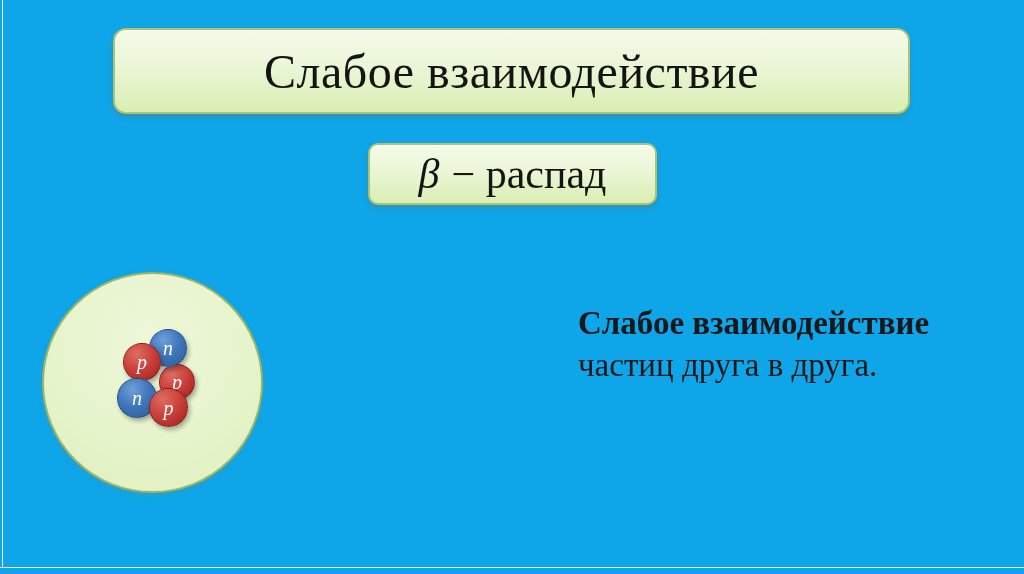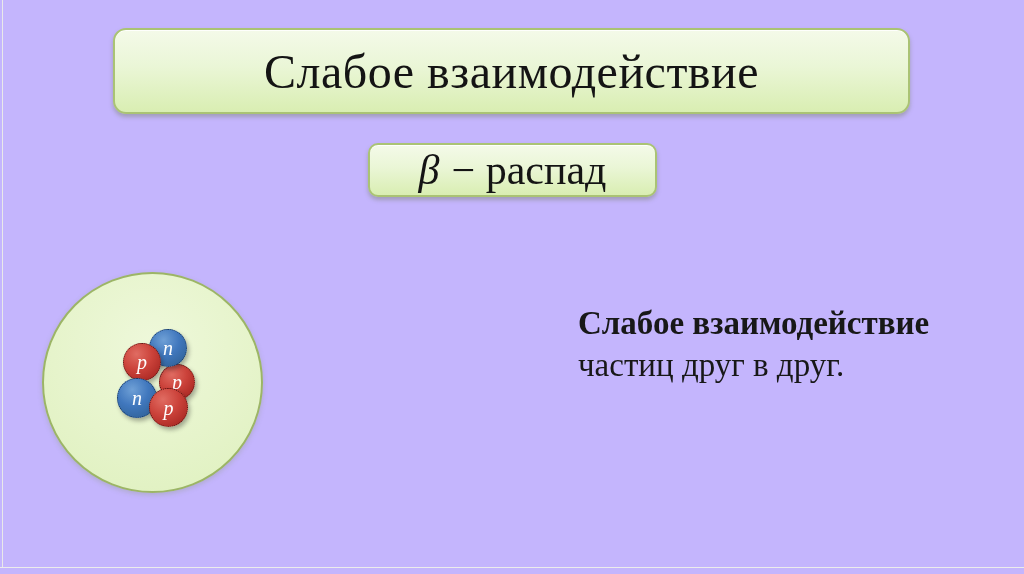--- a/index.html
+++ b/index.html
@@ -1,19 +1,19 @@
 <!DOCTYPE html>
 <html><head>
 <meta charset="utf-8">
 <style>
   html,body{margin:0;padding:0;background:#ffffff;}
   .slide{
     position:relative;
     width:1024px;height:574px;
-    background:#c4b5fd;
+    background:#0ea5e9;
     overflow:hidden;
     font-family:"Liberation Serif", serif;
   }
   
   .edge-left{
     position:absolute;left:2px;top:0;width:1px;height:568px;
     background:#e9e9e9;
   }
   .edge-bottom{
     position:absolute;left:0;top:567px;width:1024px;height:1px;
@@ -26,21 +26,21 @@
     border-radius:13px;
     background:linear-gradient(to bottom,#f4fae9 0%,#eaf6d6 45%,#d9eeb2 100%);
     box-shadow:0 3px 4px rgba(110,120,85,0.40), inset 0 1px 0 rgba(255,255,255,0.85);
     display:flex;align-items:center;justify-content:center;
     box-sizing:border-box;
   }
   .title-box{left:113px;top:28px;width:797px;height:86px;}
   .title-text{
     font-size:48px;color:#141414;letter-spacing:0.5px;white-space:nowrap;
   }
-  .beta-box{left:368px;top:143px;width:289px;height:54px;border-radius:10px;}
+  .beta-box{left:368px;top:143px;width:289px;height:62px;border-radius:10px;}
   .beta-text{font-size:42px;color:#141414;white-space:nowrap;}
   .beta-symbol{font-style:italic;margin-right:12px;}
   
   .nucleus-circle{
     position:absolute;left:42px;top:272px;width:221px;height:221px;
     border-radius:50%;
     border:2px solid #9cb566;
     background:radial-gradient(circle at 50% 32%,#eef8da 0%,#e6f4cb 55%,#def0bd 100%);
     box-shadow:0 2px 5px rgba(130,150,100,0.30);
     box-sizing:border-box;
@@ -99,16 +99,16 @@
   </div>
   <div class="ball ball-blue" style="left:117px;top:378px;width:40px;height:40px;">
     <span class="ball-label">n</span>
   </div>
   <div class="ball ball-red" style="left:149px;top:388px;width:39px;height:39px;">
     <span class="ball-label">p</span>
   </div>
 
   <div class="description">
     <div class="line-bold">Слабое взаимодействие</div>
-    <div>частиц друг в друг.</div>
+    <div>частиц друга в друга.</div>
   </div>
 
 </div>
 
 </body></html>

